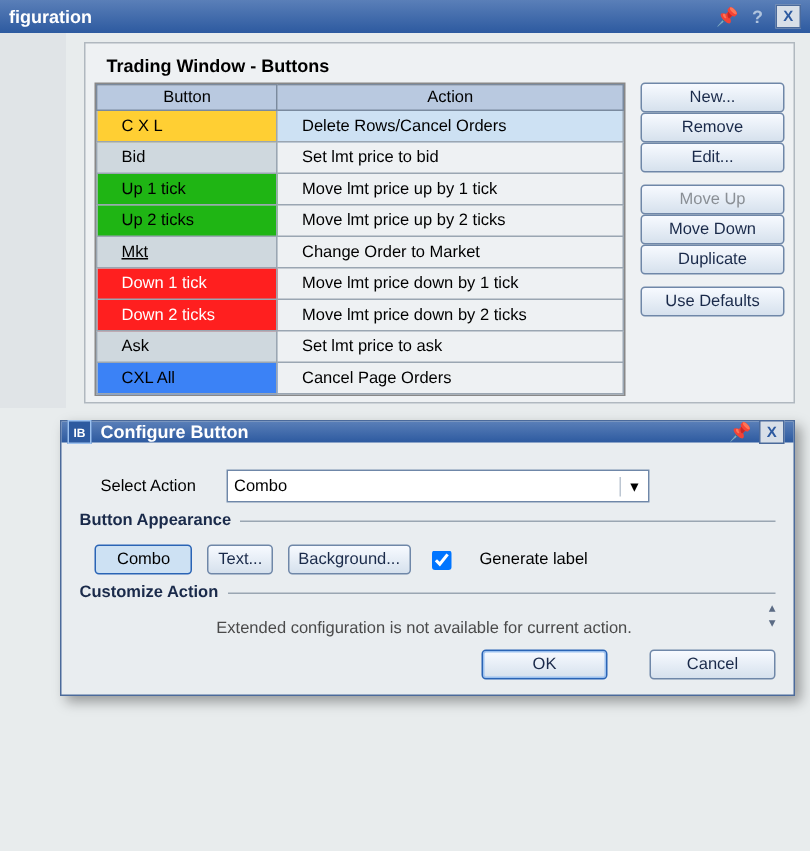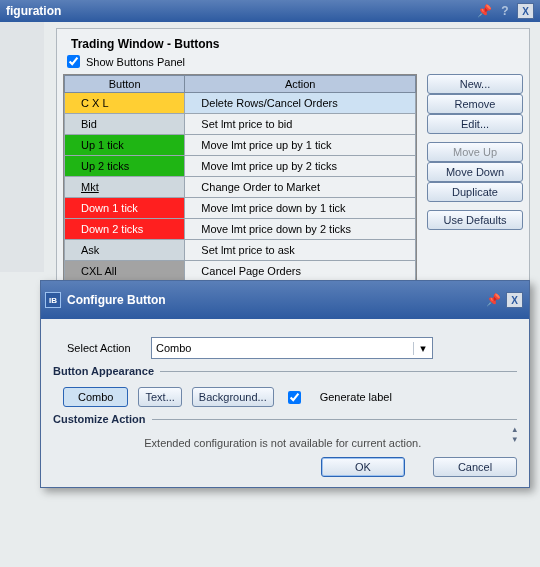--- a/index.html
+++ b/index.html
@@ -14,30 +14,30 @@
   .content{display:flex;gap:10px}
   .tablewrap{flex:1;border:1px solid #888}
   table{width:100%;border-collapse:collapse;font-size:11px}
   th{background:#b9c9e0;border:1px solid #7a8a9e;padding:2px 4px;font-weight:normal}
   td{border:1px solid #9aa6b2;padding:2px 16px;height:16px}
   .c-bid   td.c1{background:#cfd8de}
   .c-grn   td.c1{background:#1fb514;color:#000}
   .c-mkt   td.c1{background:#cfd8de;text-decoration:underline}
   .c-red   td.c1{background:#ff1f1f;color:#fff}
   .c-ask   td.c1{background:#cfd8de}
-  .c-yel   td.c1{background:#a3a3a3}
+  .c-yel   td.c1{background:#3b82f6}
   tr.sel   td   {background:#cde1f3}
   tr.sel   td.c1{background:#ffcf33}
   .sidebtns{display:flex;flex-direction:column;gap:0;min-width:96px}
   .btn{background:linear-gradient(#f7faff,#d6e1ed);border:1px solid #6f87a8;border-radius:3px;padding:3px 6px;text-align:center;cursor:pointer;color:#1a2a4a}
   .btn.default{border:1px solid #2a64b5;box-shadow:0 0 0 1px #9cc1ef inset}
   .btn.dis{color:#8a8f95}
   .gap{height:8px}
   .dialog{position:absolute;left:40px;top:280px;width:488px;background:#e9edf0;border:1px solid #4b6a9b;box-shadow:4px 4px 8px rgba(0,0,0,.35)}
-  .dialog .titlebar{height:38px;padding-left:4px}
+  .dialog .titlebar{height:14px;padding-left:4px}
   .dialog .titlebar .icon-box{width:14px;height:14px;background:#2d5aa0;border:1px solid #9cc1ef;display:inline-flex;align-items:center;justify-content:center;margin-right:6px;color:#fff;font-size:8px;font-weight:bold}
   .dlg-body{padding:8px 12px 10px}
   .fs-label{font-weight:bold;font-size:11px;color:#1a2a4a;margin-top:4px;display:flex;align-items:center}
   .fs-label .line{flex:1;border-top:1px solid #9aa6b2;margin-left:6px}
   .field-row{display:flex;align-items:center;margin:10px 0 6px 14px}
   .field-row .lbl{width:84px}
   .combo{flex:1;max-width:280px;display:flex;border:1px solid #6f87a8;background:#fff;height:20px;align-items:center}
   .combo .val{flex:1;padding:0 4px}
   .combo .arrow{width:18px;text-align:center;border-left:1px solid #bcc6d2}
   .appearance-row{display:flex;align-items:center;gap:10px;margin:10px 0 6px 10px}
@@ -56,24 +56,20 @@
   <span class="spacer"></span>
   <span class="tb-icon">📌</span>
   <span class="tb-icon">?</span>
   <span class="close-box">X</span>
 </div>
 
 <div class="left-gutter"></div>
 
 <div class="section">
   <div class="section-title">Trading Window - Buttons</div>
-  <label class="check-row">
-    <input type="checkbox" checked="" style="">
-    <span>Show Buttons Panel</span>
-  </label>
   <div class="content">
     <div class="tablewrap">
       <table>
         <thead>
           <tr>
             <th>Button</th>
             <th>Action</th>
           </tr>
         </thead>
         <tbody id="rows">

